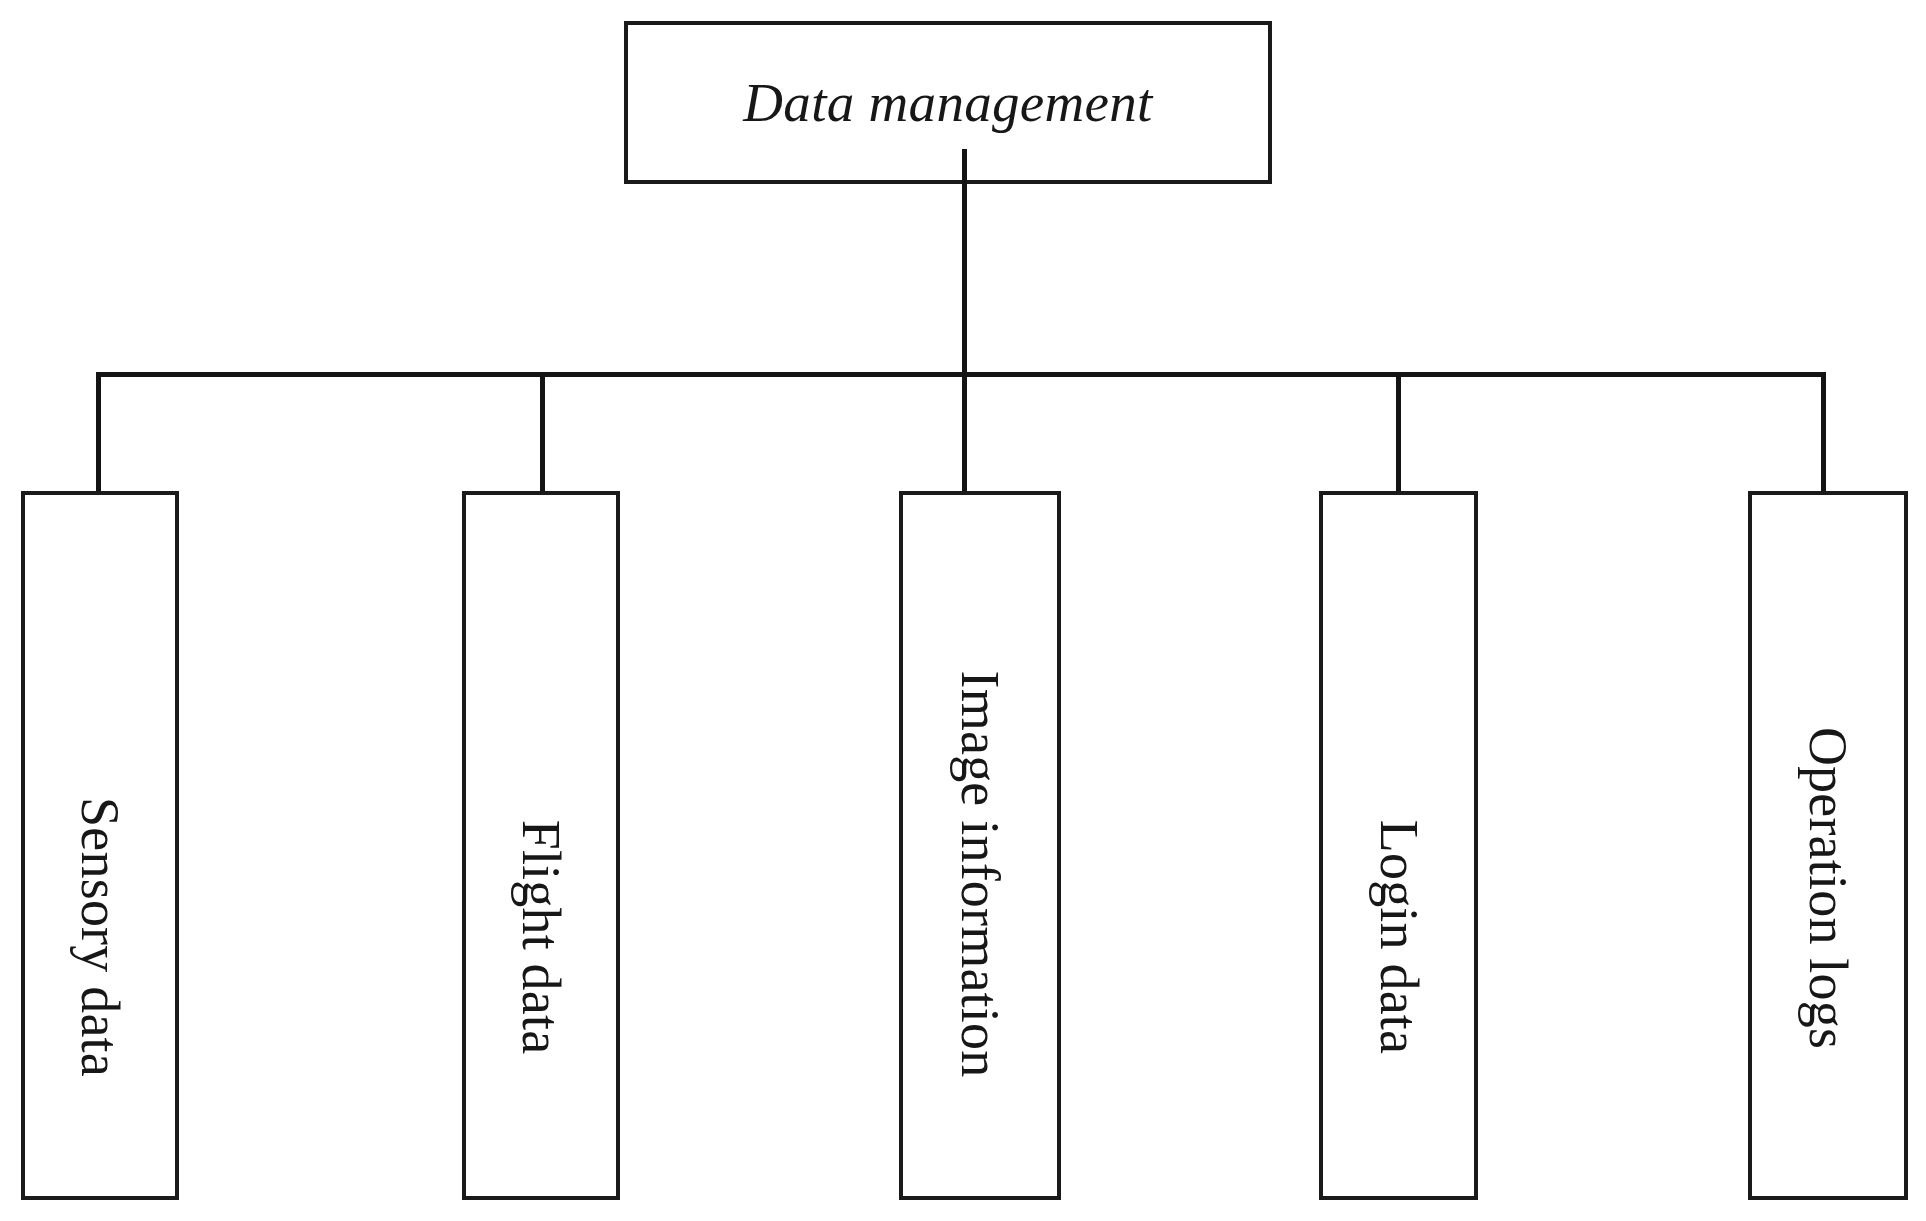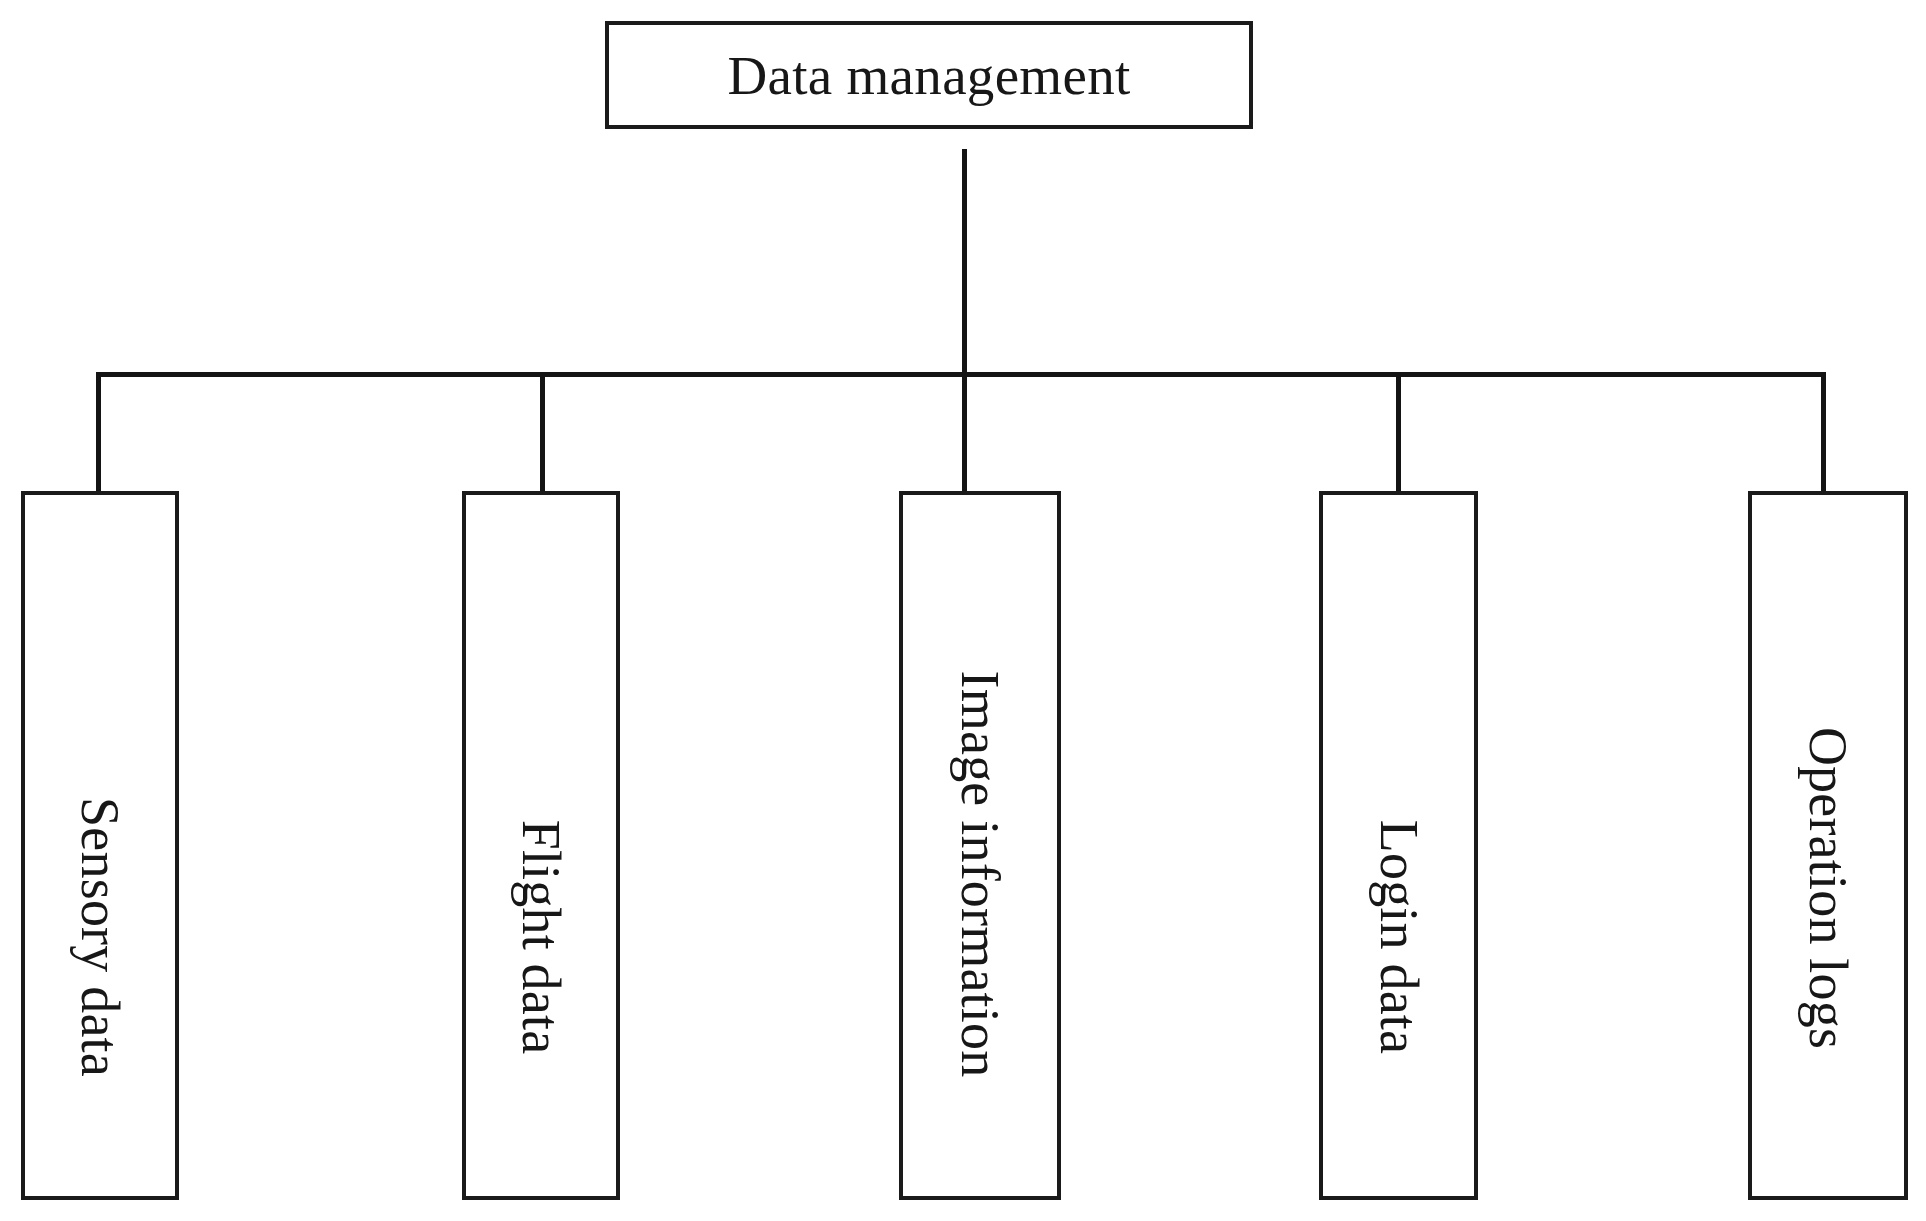--- a/index.html
+++ b/index.html
@@ -22,24 +22,25 @@
   .node {
     position: absolute;
     box-sizing: border-box;
     border: 4px solid #1a1a1a;
     background: #ffffff;
     display: flex;
     align-items: center;
     justify-content: center;
   }
   .root-node {
-    left: 605px;
+    left: 624px;
     top: 21px;
     width: 648px;
-    height: 108px;
+    height: 163px;
+    font-style: italic;
   }
   .root-label {
     font-size: 55px;
     line-height: 1;
     color: #171717;
     letter-spacing: 0.3px;
     white-space: nowrap;
   }
   .leaf-node {
     top: 491px;

